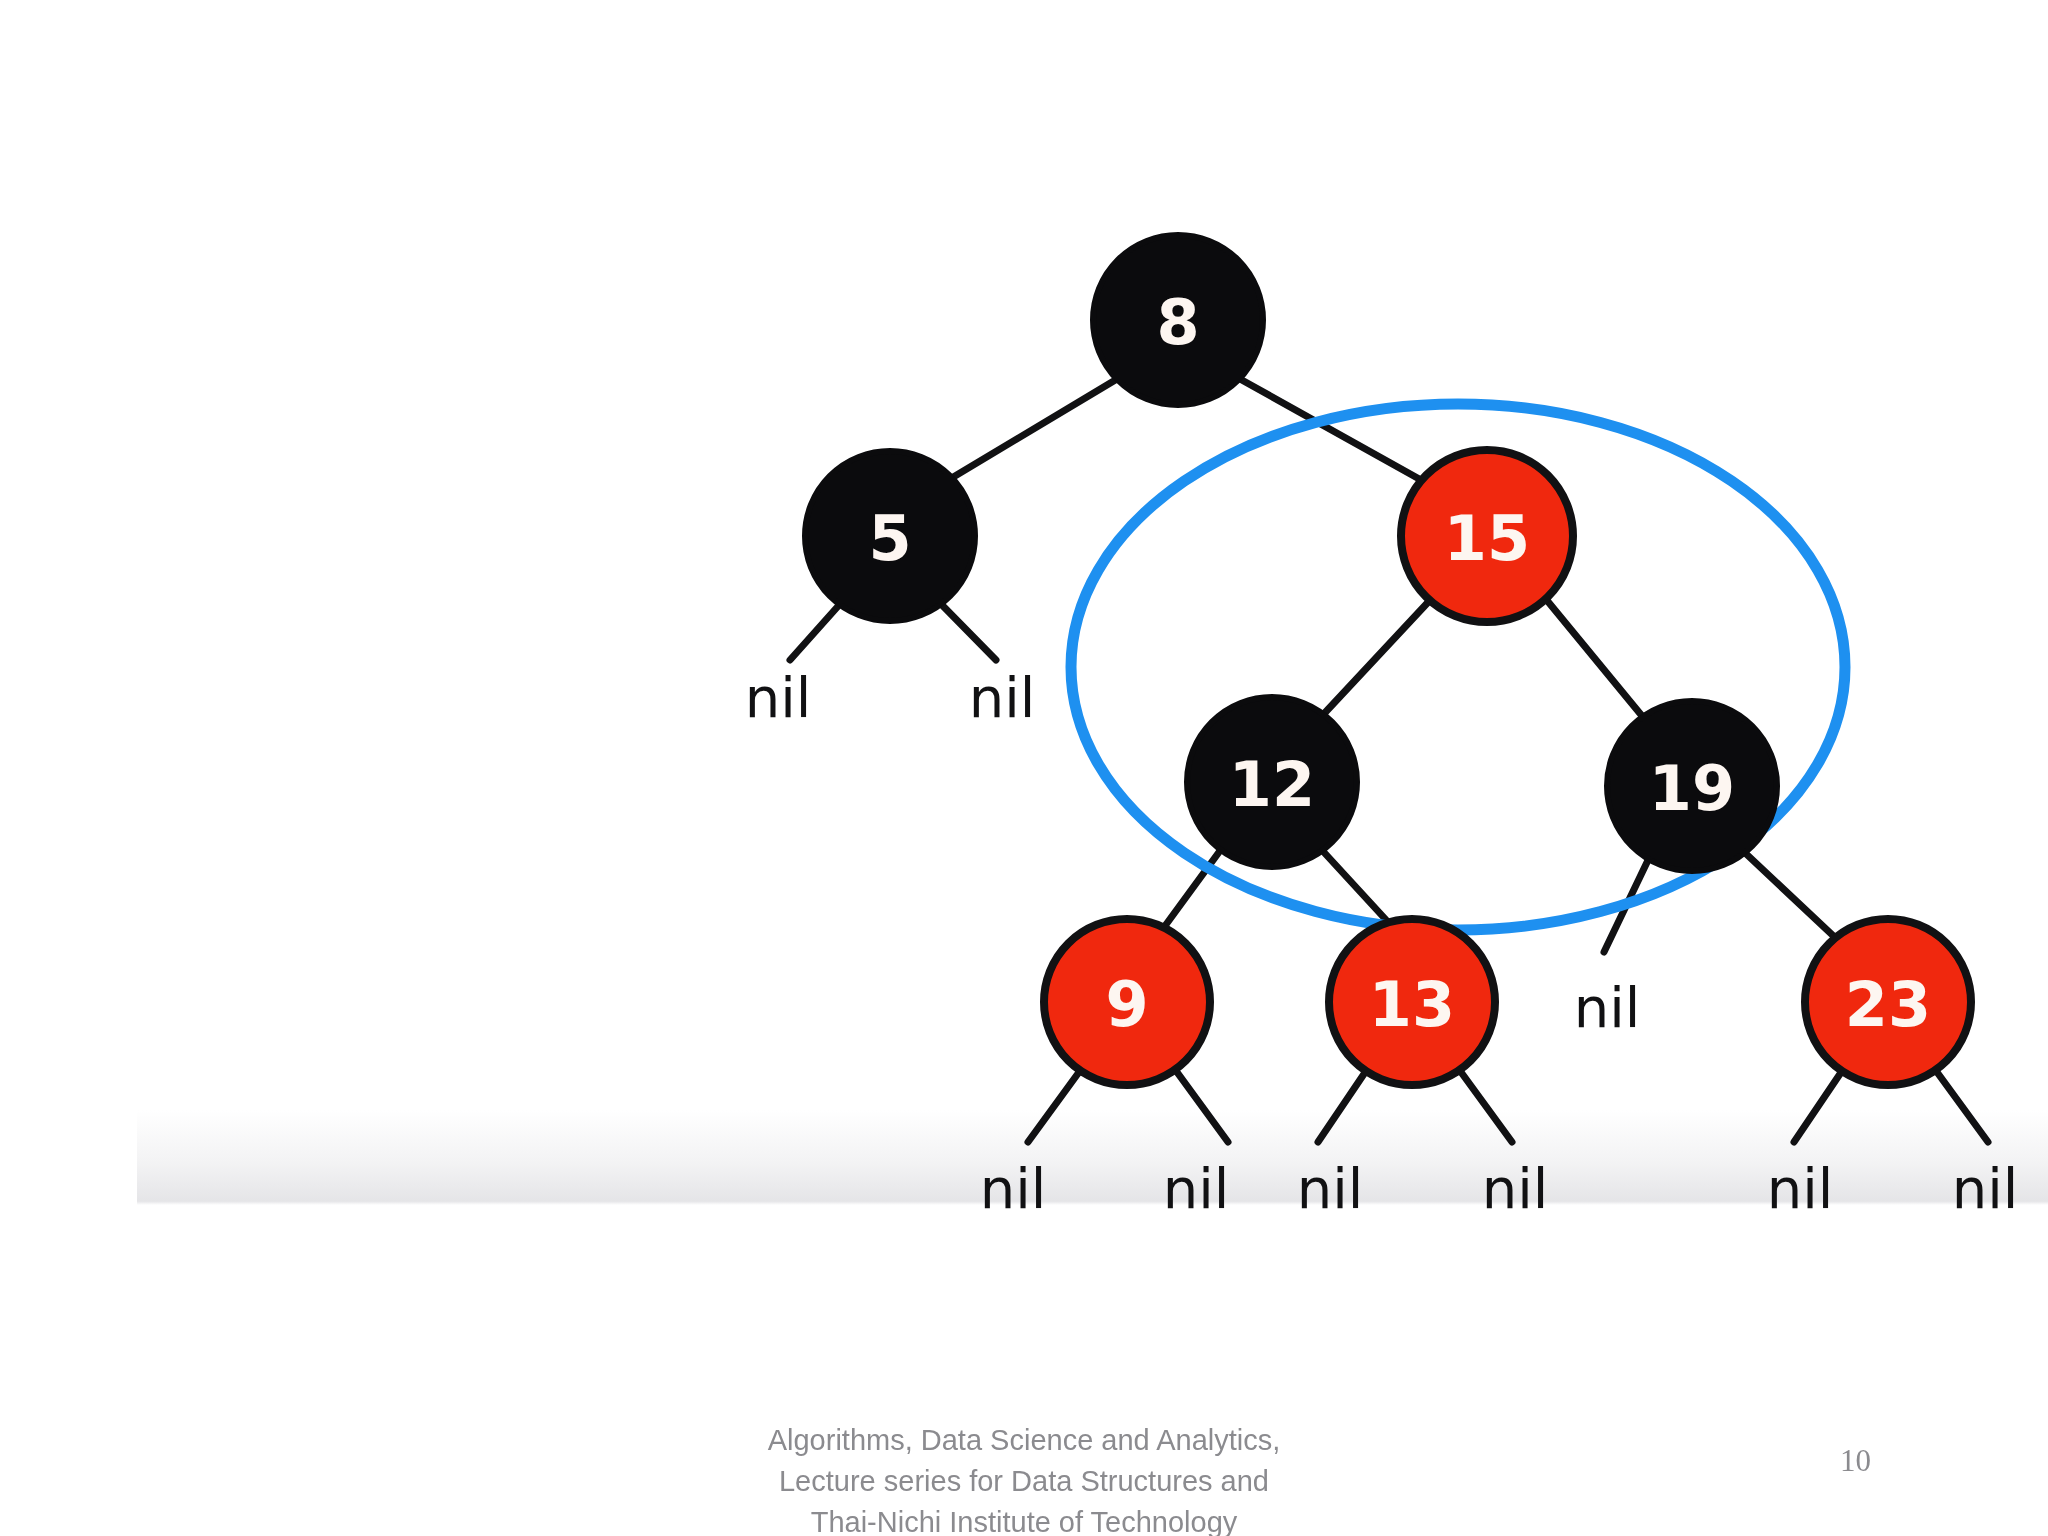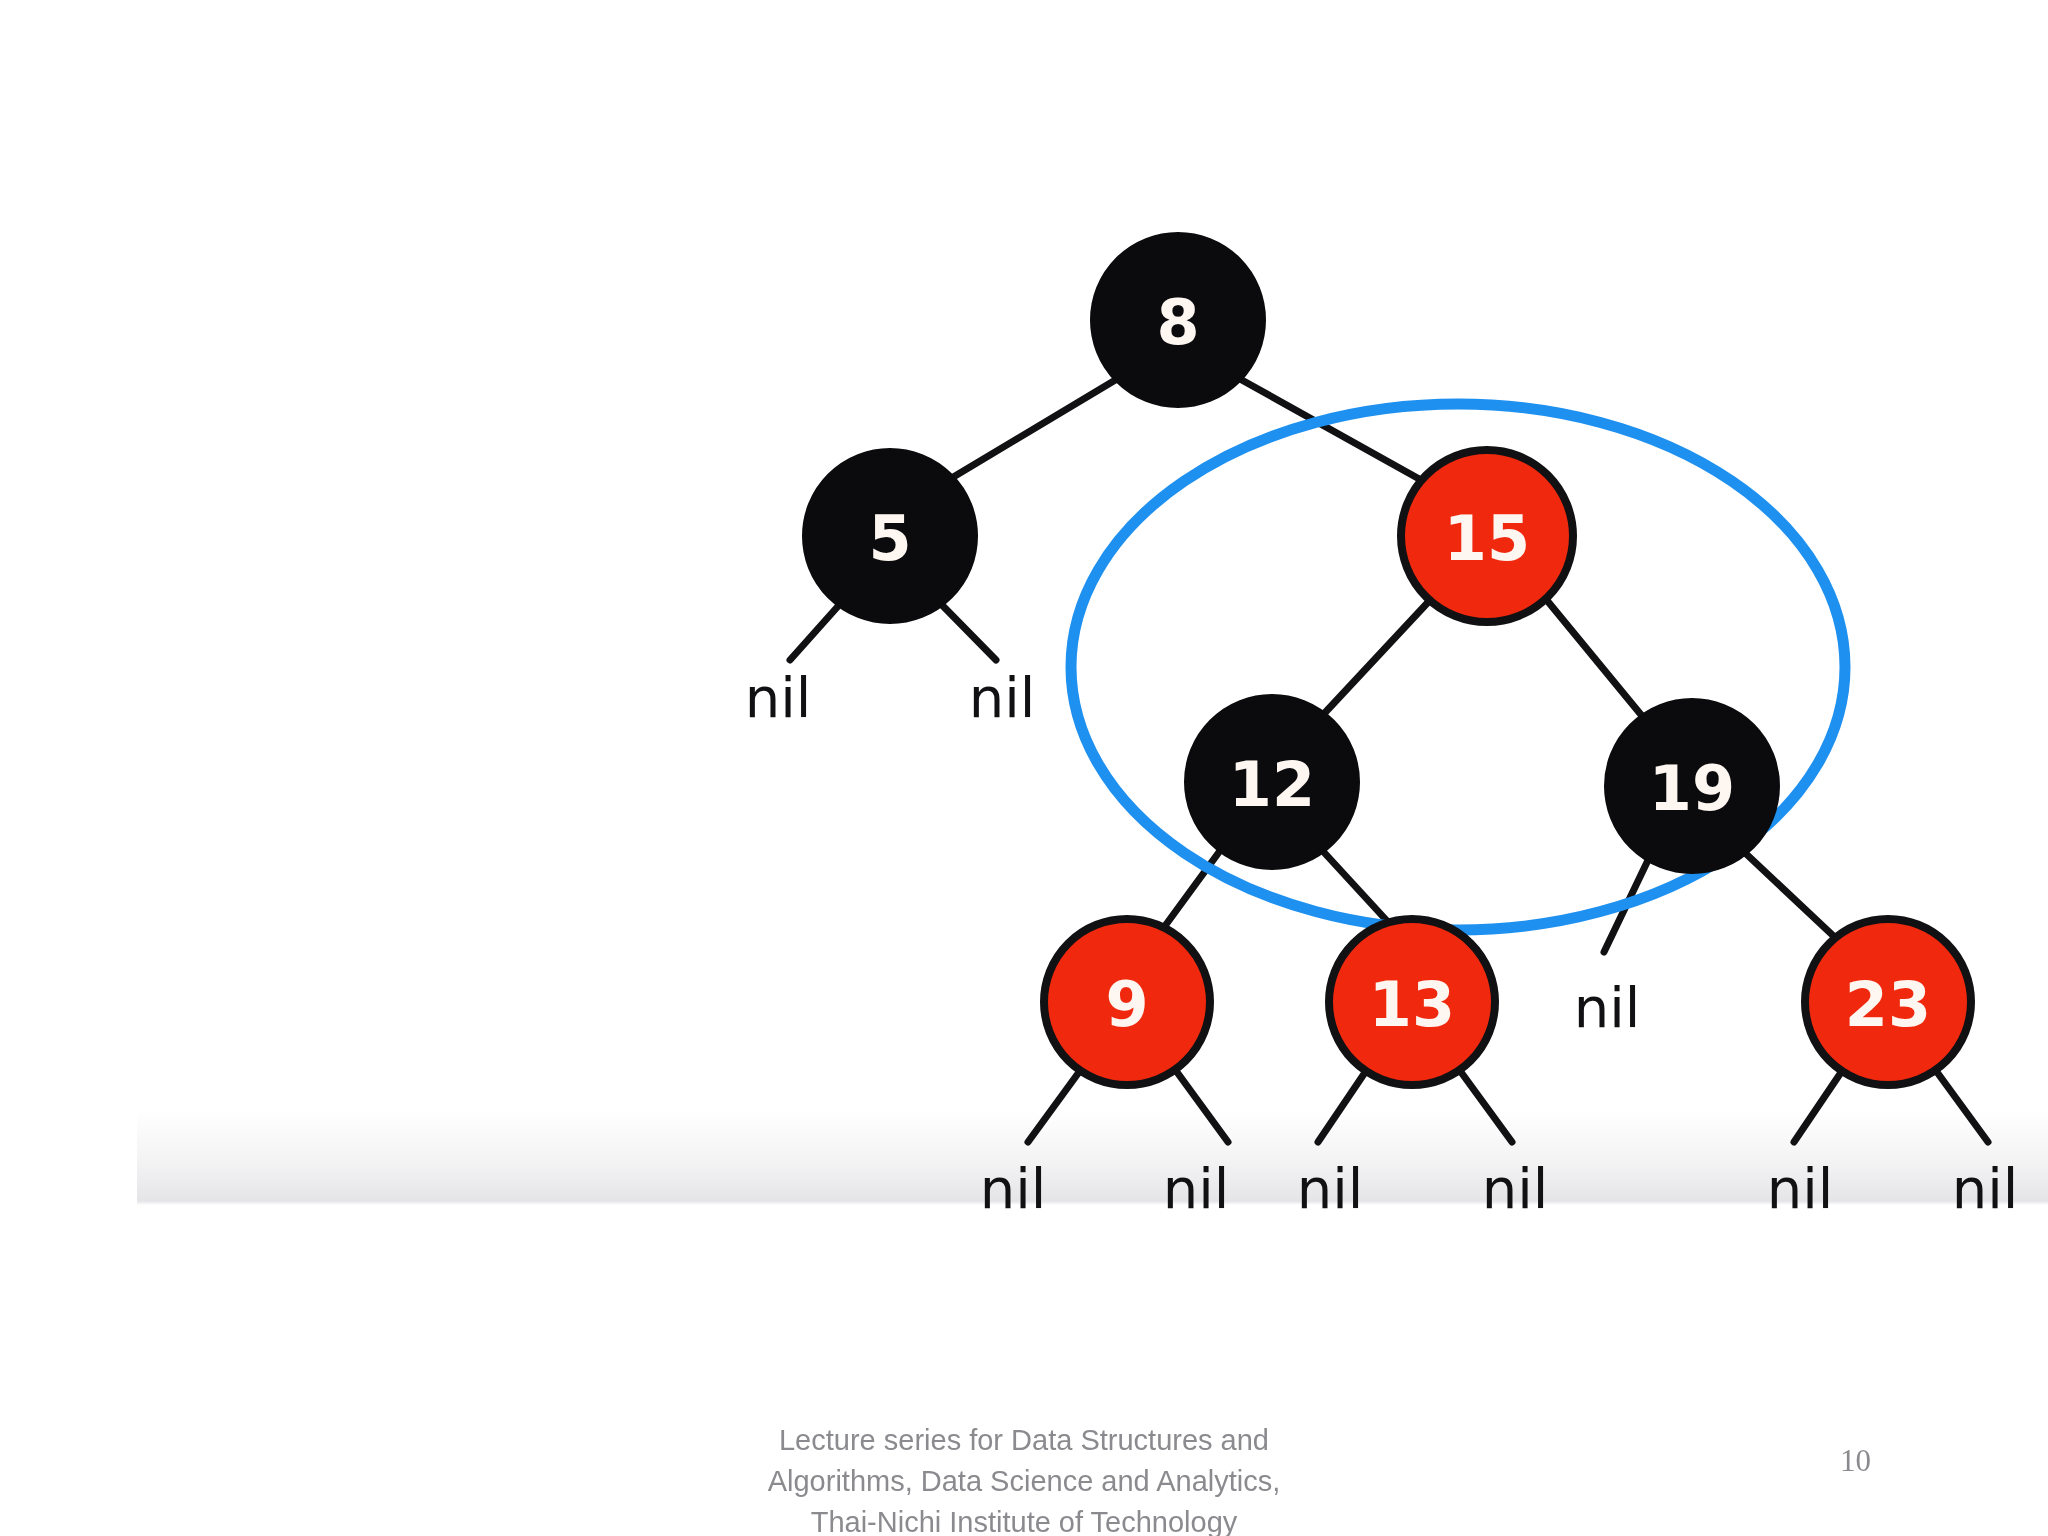--- a/index.html
+++ b/index.html
@@ -204,20 +204,20 @@
       <text class="nil-label" x="1196" y="1188">nil</text>
       <text class="nil-label" x="1330" y="1188">nil</text>
       <text class="nil-label" x="1515" y="1188">nil</text>
       <text class="nil-label" x="1800" y="1188">nil</text>
       <text class="nil-label" x="1985" y="1188">nil</text>
     </g>
   </svg>
 
 
   <div id="footer">
+    <div>Algorithms, Data Science and Analytics,</div>
     <div>Lecture series for Data Structures and</div>
-    <div>Algorithms, Data Science and Analytics,</div>
     <div>Thai-Nichi Institute of Technology</div>
   </div>
 
   <div id="page-number">10</div>
 
 </div>
 
 </body></html>

